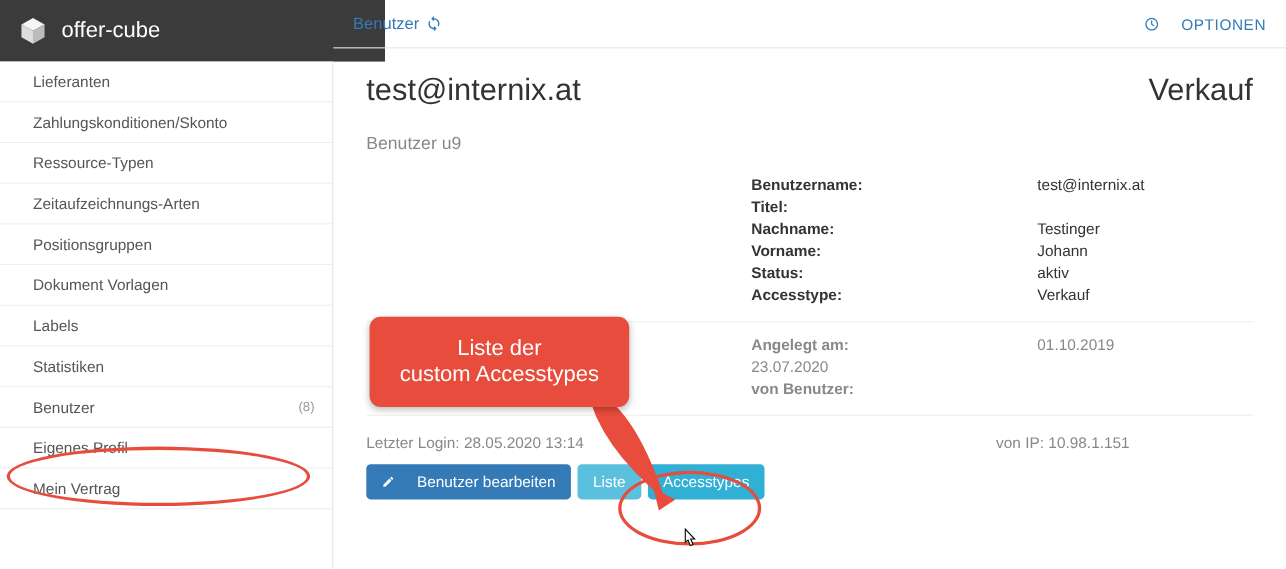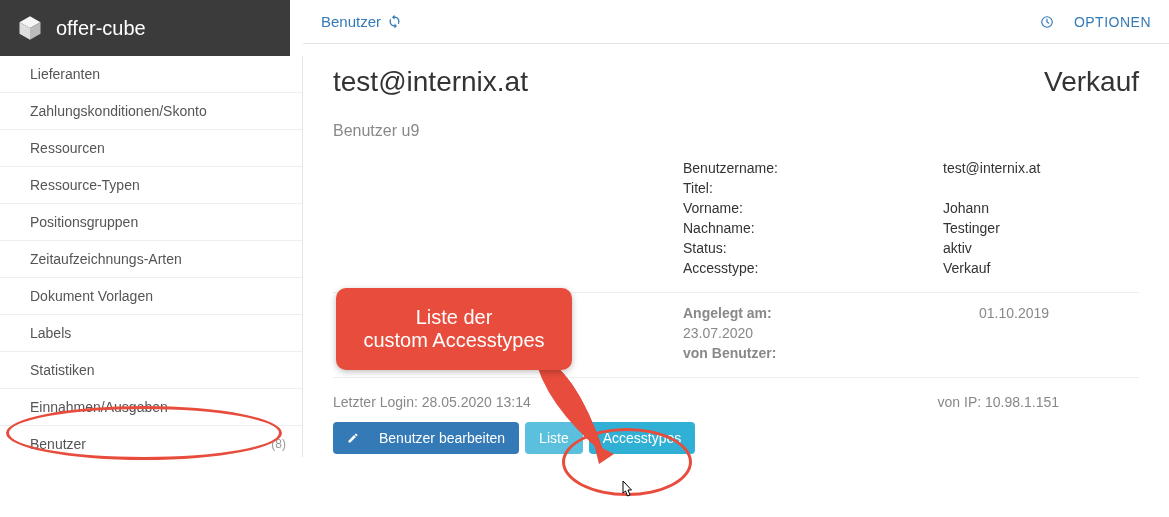--- a/index.html
+++ b/index.html
@@ -1,24 +1,24 @@
 <!DOCTYPE html>
 <html><head>
 <meta charset="utf-8">
 <style>
   * { box-sizing: border-box; margin: 0; padding: 0; }
   body { font-family: "Helvetica Neue", Helvetica, Arial, sans-serif; font-size: 14px; color: #333; background: #fff; width: 1169px; height: 517px; overflow: hidden; position: relative; }
   
   
-  .topbar { height: 56px; background: #3b3b3b; display: flex; align-items: center; padding: 0 16px; width: 290px; position: absolute; top: 0; left: 0; text-align: right; }
+  .topbar { height: 56px; background: #3b3b3b; display: flex; align-items: center; padding: 0 16px; width: 350px; position: absolute; top: 0; left: 0; text-align: right; }
   .logo-icon { width: 28px; height: 28px; margin-right: 12px; }
   .brand { color: #fff; font-size: 20px; font-weight: 300; }
   
   
-  .sidebar { position: absolute; top: 56px; left: 0; width: 303px; height: 401px; background: #fff; border-right: 1px solid #e5e5e5; overflow-y: auto; }
+  .sidebar { position: absolute; top: 56px; left: 0; width: 303px; height: 461px; background: #fff; border-right: 1px solid #e5e5e5; overflow-y: auto; }
   .sidebar::-webkit-scrollbar { width: 15px; }
   .sidebar::-webkit-scrollbar-track { background: #f0f0f0; }
   .sidebar::-webkit-scrollbar-thumb { background: #c1c1c1; }
   .sidebar-item { padding: 10px 16px 10px 30px; color: #555; cursor: pointer; border-bottom: 1px solid #eee; display: flex; justify-content: space-between; align-items: center; }
   .sidebar-badge { color: #999; font-size: 12px; }
   
   
   .main-header { position: absolute; top: 0; left: 303px; right: 0; height: 44px; display: flex; align-items: center; padding: 0 18px; border-bottom: 1px solid #e5e5e5; justify-content: space-between; }
   .breadcrumb-link { color: #337ab7; font-size: 15px; font-weight: 500; display: flex; align-items: center; gap: 6px; cursor: pointer; }
   .header-right { display: flex; align-items: center; gap: 20px; color: #337ab7; }
@@ -32,27 +32,27 @@
   .main::-webkit-scrollbar-thumb { background: #c1c1c1; }
   
   .title-row { display: flex; justify-content: space-between; align-items: baseline; margin-bottom: 24px; }
   .page-title { font-size: 28px; font-weight: 400; color: #333; }
   .page-role { font-size: 28px; font-weight: 400; color: #333; }
   
   .subtitle { font-size: 16px; color: #888; font-weight: 400; margin-bottom: 18px; }
   
   .detail-block { margin-left: 350px; margin-bottom: 10px; }
   .detail-row { display: flex; padding: 2px 0; }
-  .detail-label { width: 260px; font-weight: 400; color: #333; }
+  .detail-label { width: 260px; font-weight: 700; color: #333; }
   .detail-value { color: #333; }
   
   .divider { border: none; border-top: 1px solid #eee; margin: 14px 0 10px; }
   
   .meta-block { margin-left: 350px; margin-bottom: 10px; }
-  .meta-row { display: flex; padding: 2px 0; gap: 36px; }
+  .meta-row { display: flex; padding: 2px 0; }
   .meta-label { width: 260px; font-weight: 700; color: #888; }
   .meta-value { color: #888; }
   
   .login-row { display:flex; justify-content:space-between; padding-top:6px; color:#888;}
   .login-left { }
   .login-right { }
   .login-label { font-weight:400; color:#888; }
   
   .btn-row { margin-top: 12px; display: flex; gap: 6px; }
   .btn { border: none; color: #fff; padding: 8px 14px; border-radius: 4px; font-size: 14px; cursor: pointer; display: inline-flex; align-items: center; gap: 20px; }
@@ -87,42 +87,36 @@
 </div>
 
 <div class="sidebar">
   <div class="sidebar-item">
       <span>Lieferanten</span>
     </div>
   <div class="sidebar-item">
       <span>Zahlungskonditionen/Skonto</span>
     </div>
   <div class="sidebar-item">
-      <span>Ressourcen</span>
-    </div>
-  <div class="sidebar-item">
       <span>Ressource-Typen</span>
     </div>
   <div class="sidebar-item">
+      <span>Zeitaufzeichnungs-Arten</span>
+    </div>
+  <div class="sidebar-item">
       <span>Positionsgruppen</span>
     </div>
   <div class="sidebar-item">
-      <span>Zeitaufzeichnungs-Arten</span>
-    </div>
-  <div class="sidebar-item">
       <span>Dokument Vorlagen</span>
     </div>
   <div class="sidebar-item">
       <span>Labels</span>
     </div>
   <div class="sidebar-item">
       <span>Statistiken</span>
-    </div>
-  <div class="sidebar-item">
-      <span>Einnahmen/Ausgaben</span>
     </div>
   <div class="sidebar-item">
     <span>Benutzer</span>
     <span class="sidebar-badge">(8)</span>
   </div>
   <div class="sidebar-item">
       <span>Eigenes Profil</span>
     </div>
   <div class="sidebar-item">
       <span>Mein Vertrag</span>
@@ -155,26 +149,26 @@
   <div class="detail-block">
     <div class="detail-row">
         <div class="detail-label">Benutzername:</div>
         <div class="detail-value">test@internix.at</div>
       </div>
     <div class="detail-row">
         <div class="detail-label">Titel:</div>
         <div class="detail-value"></div>
       </div>
     <div class="detail-row">
+        <div class="detail-label">Nachname:</div>
+        <div class="detail-value">Testinger</div>
+      </div>
+    <div class="detail-row">
         <div class="detail-label">Vorname:</div>
         <div class="detail-value">Johann</div>
-      </div>
-    <div class="detail-row">
-        <div class="detail-label">Nachname:</div>
-        <div class="detail-value">Testinger</div>
       </div>
     <div class="detail-row">
         <div class="detail-label">Status:</div>
         <div class="detail-value">aktiv</div>
       </div>
     <div class="detail-row">
         <div class="detail-label">Accesstype:</div>
         <div class="detail-value">Verkauf</div>
       </div>
   </div>
@@ -195,21 +189,21 @@
       </div>
   </div>
 
   <hr class="divider">
 
   <div class="login-row">
     <div class="login-left">
       <span class="login-label">Letzter Login:</span>
       <span>28.05.2020 13:14</span>
     </div>
-    <div class="login-right" style="margin-right:80px;">
+    <div class="login-right" style="margin-right:112px;">
       <span class="login-label">von IP:</span>
       <span>10.98.1.151</span>
     </div>
   </div>
 
   <div class="btn-row">
     <button class="btn btn-primary">
       <svg class="pencil-icon" viewBox="0 0 24 24">
           <path fill="#fff" d="M3 17.25V21h3.75L17.81 9.94l-3.75-3.75L3 17.25zM20.71 7.04a1 1 0 000-1.41l-2.34-2.34a1 1 0 00-1.41 0l-1.83 1.83 3.75 3.75 1.83-1.83z"></path>
         </svg>

